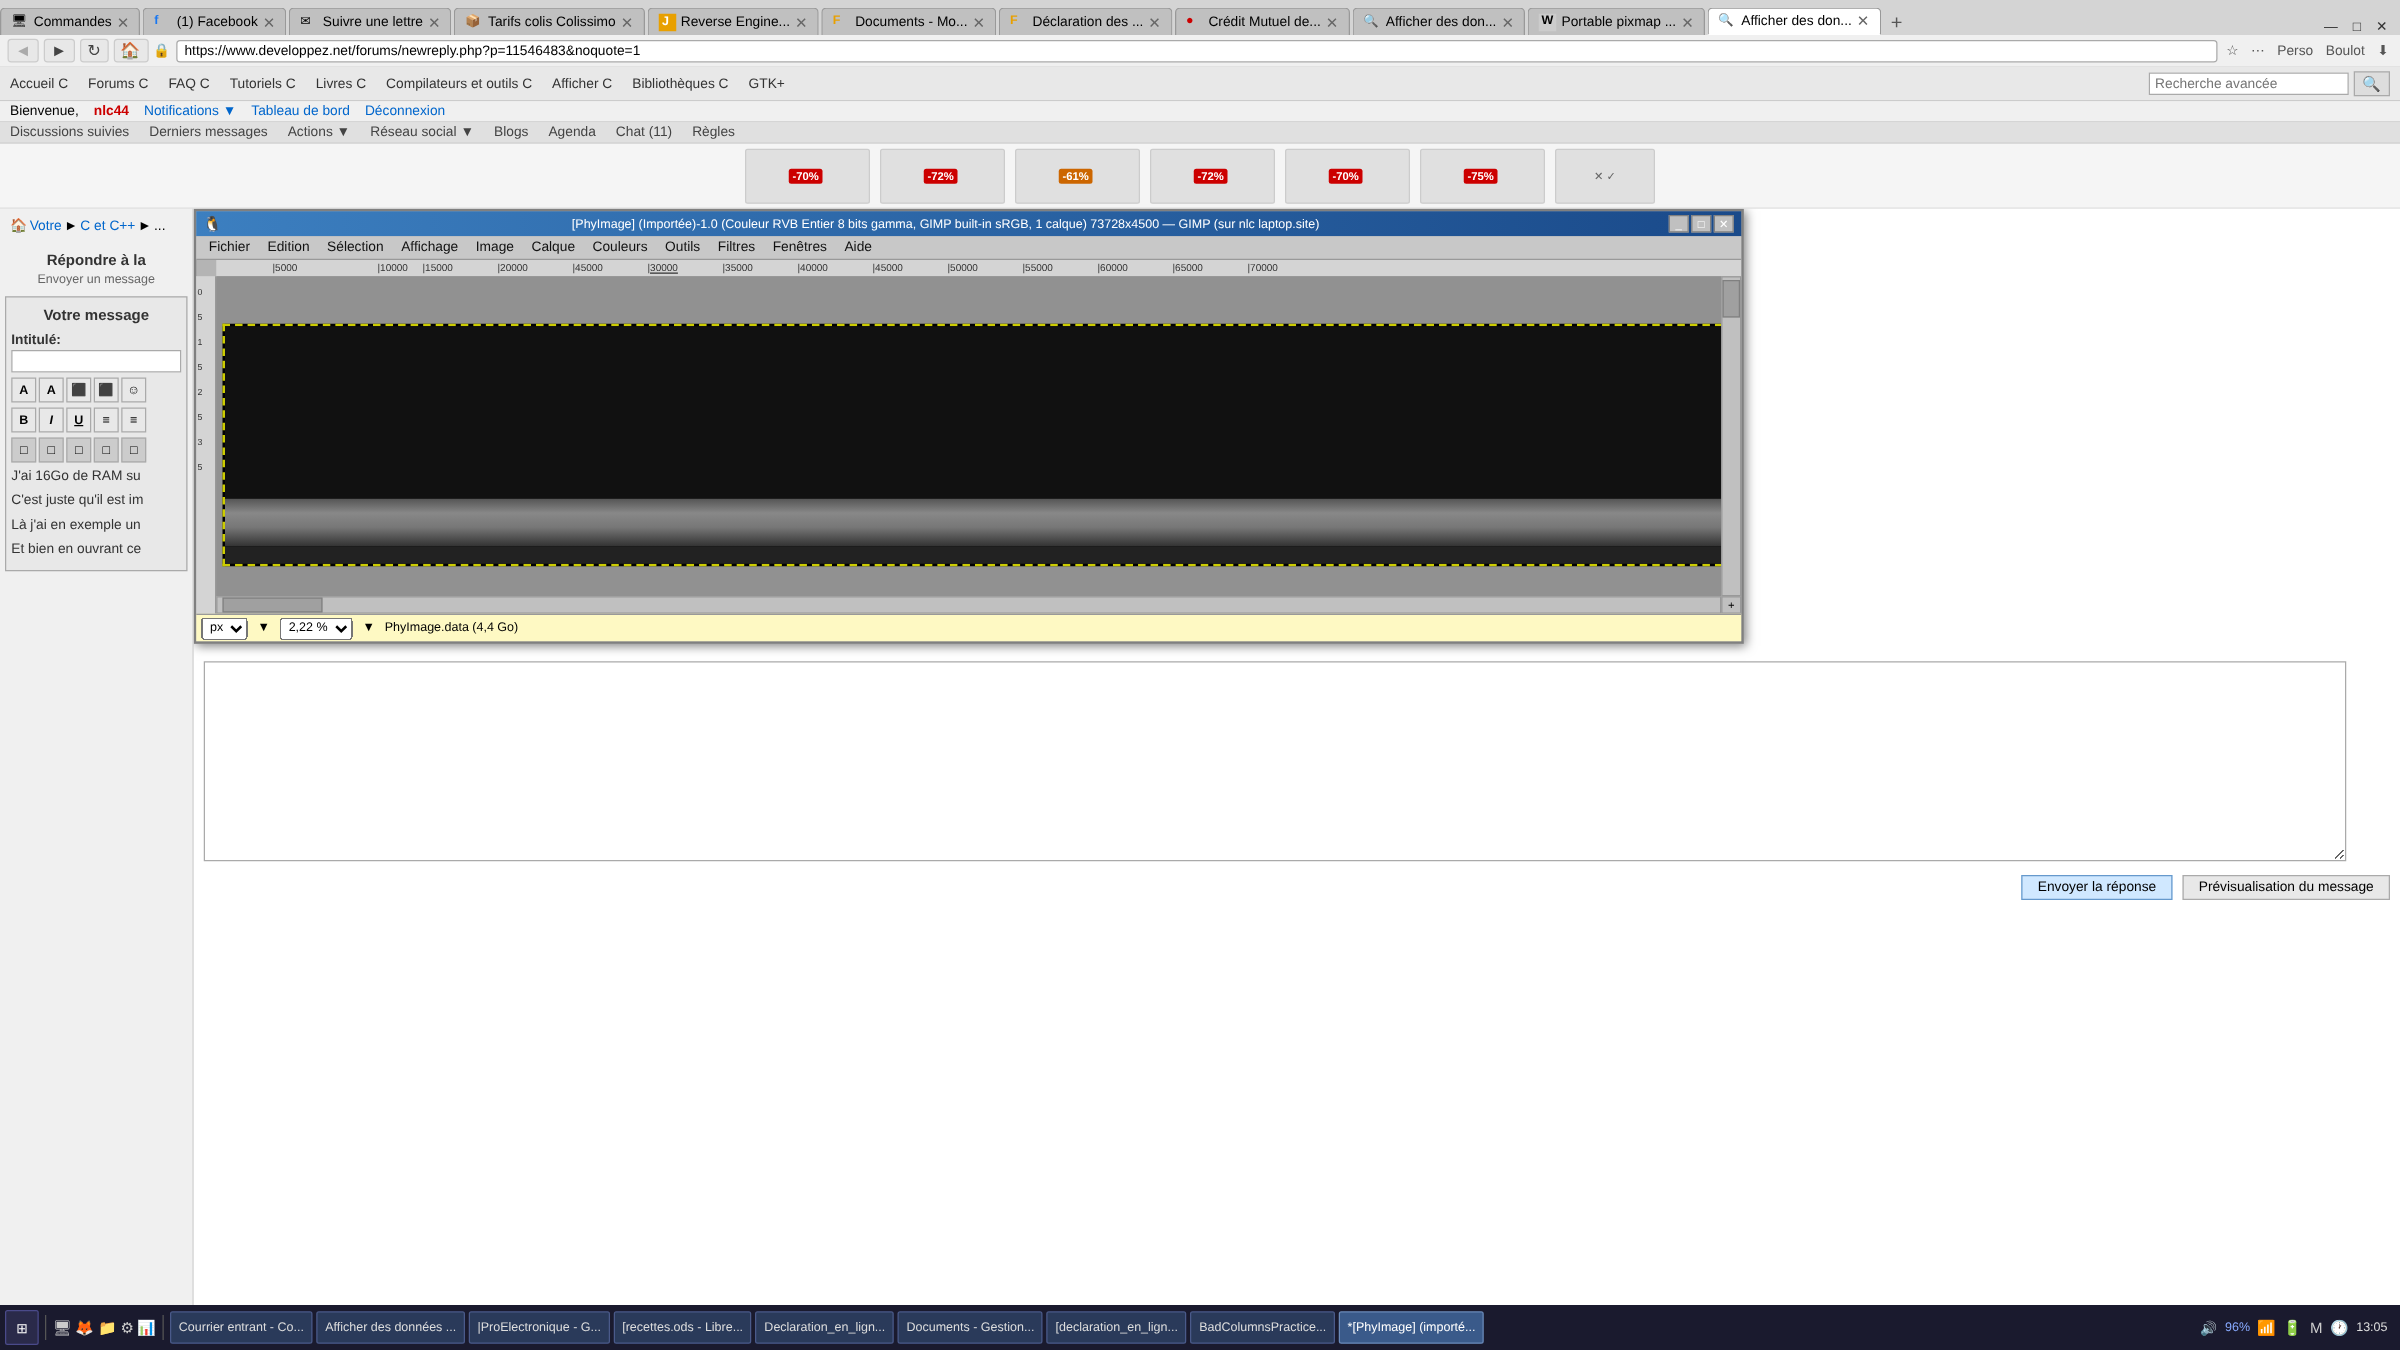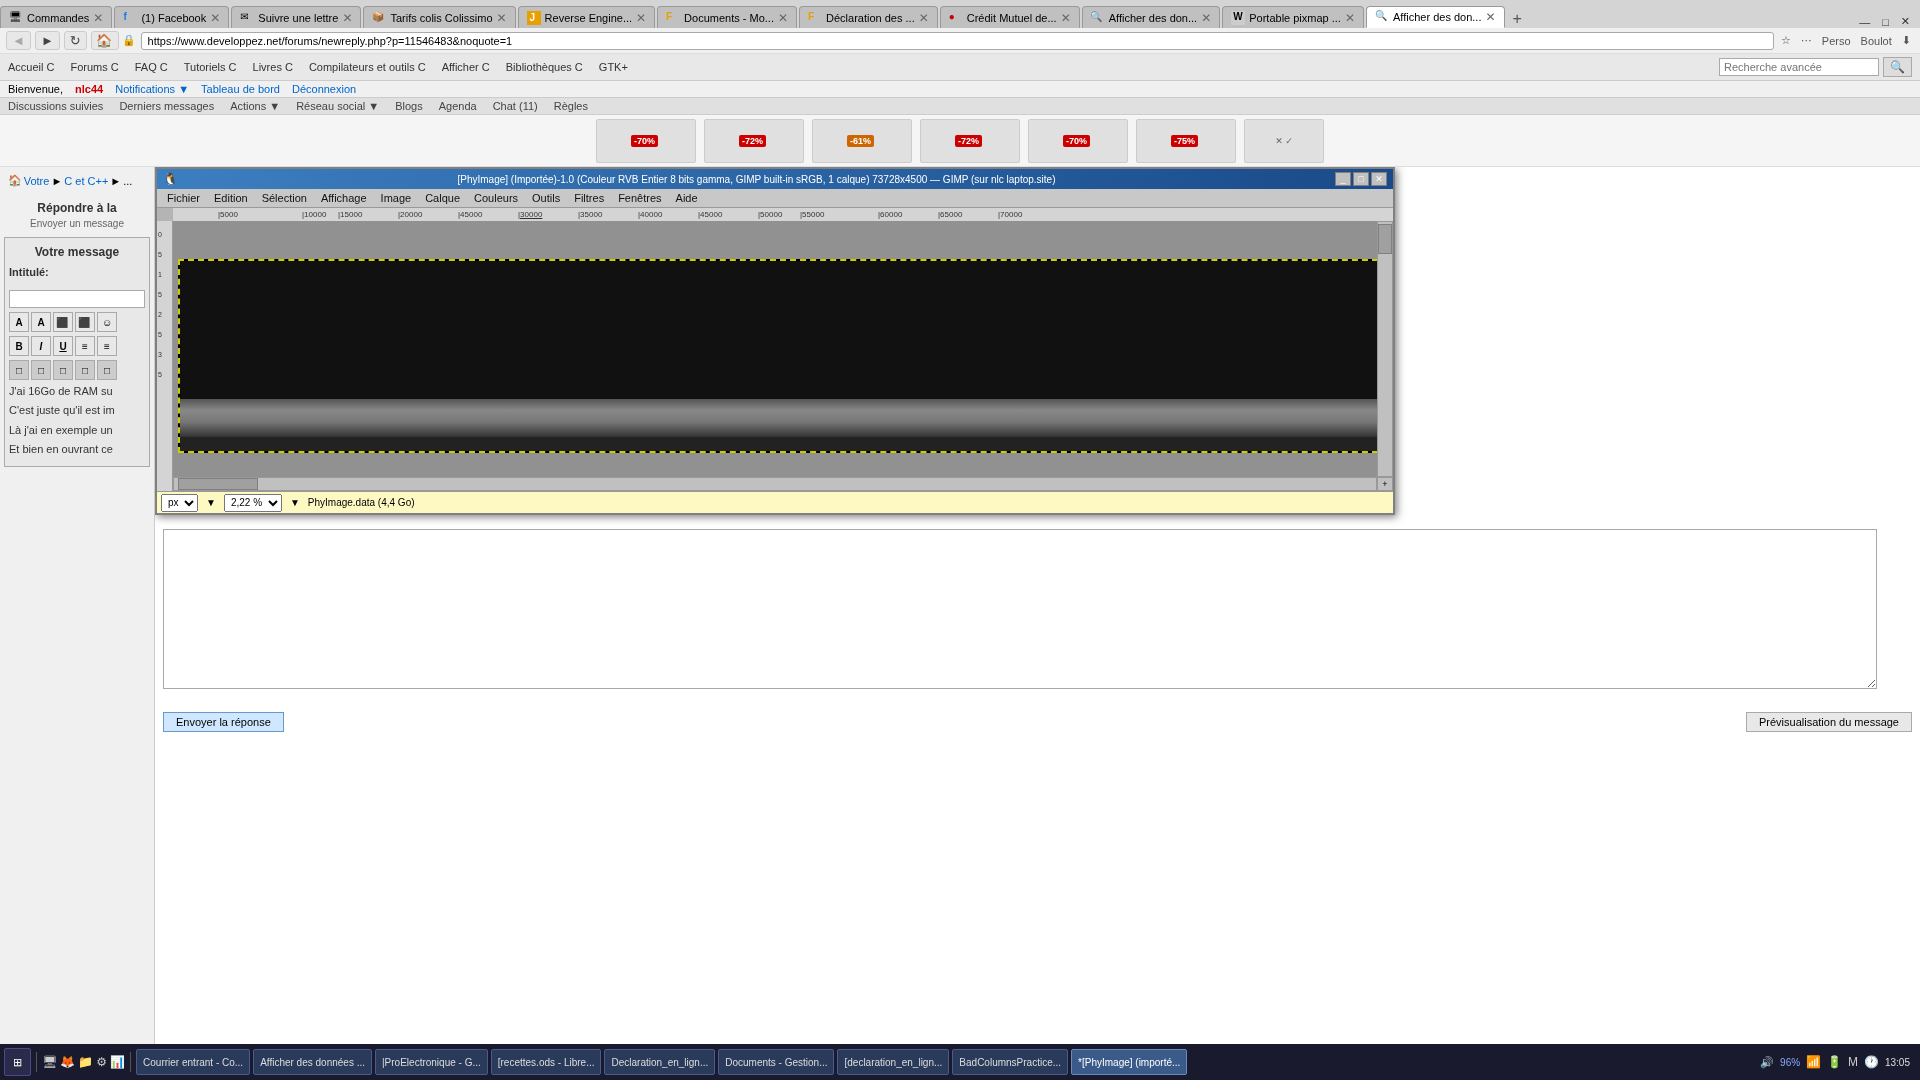--- a/index.html
+++ b/index.html
@@ -49,21 +49,21 @@
     
     .main-content { display: flex; height: calc(1080px - 200px); }
     
     
     .sidebar { width: 155px; background: #f0f0f0; border-right: 1px solid #ccc; padding: 4px; flex-shrink: 0; }
     .breadcrumb { display: flex; align-items: center; font-size: 11px; padding: 3px 4px; gap: 2px; }
     .breadcrumb a { color: #0066cc; text-decoration: none; }
     .sidebar-form { margin-top: 8px; }
     .form-title { font-size: 12px; font-weight: bold; color: #333; text-align: center; padding: 3px 0; }
     .form-subtitle { font-size: 10px; color: #666; text-align: center; padding-bottom: 4px; }
-    .form-label { font-size: 11px; font-weight: bold; color: #333; margin: 4px 0 12px 0; }
+    .form-label { font-size: 11px; font-weight: bold; color: #333; margin: 4px 0 2px 0; }
     .form-input { width: 100%; border: 1px solid #aaa; padding: 2px 4px; font-size: 11px; }
     .toolbar-row { display: flex; gap: 2px; margin: 4px 0; flex-wrap: wrap; }
     .toolbar-btn { width: 20px; height: 20px; background: #e8e8e8; border: 1px solid #aaa; cursor: pointer; display: flex; align-items: center; justify-content: center; font-size: 10px; font-weight: bold; }
     .format-btn { font-style: italic; }
     .fmt-b { font-weight: bold; }
     .fmt-u { text-decoration: underline; }
     .message-text { font-size: 11px; color: #333; margin: 4px 0; line-height: 1.4; }
 
     
     .gimp-window { position: absolute; left: 148px; top: 160px; width: 1290px; height: 350px; background: #b4b4b4; border: 2px solid #808080; box-shadow: 2px 2px 8px rgba(0,0,0,0.5); }
@@ -81,21 +81,21 @@
 
     .gimp-canvas-area { position: absolute; left: 16px; top: 52px; right: 0; bottom: 22px; background: #919191; overflow: hidden; }
 
     .gimp-statusbar { position: absolute; bottom: 0; left: 0; right: 0; height: 22px; background: #fef9c3; border-top: 1px solid #999; display: flex; align-items: center; padding: 0 4px; gap: 8px; font-size: 10px; }
     .gimp-unit-select { font-size: 10px; padding: 1px 2px; height: 18px; }
     .gimp-zoom-select { font-size: 10px; padding: 1px 2px; height: 18px; }
 
     .gimp-scrollbar-h { position: absolute; bottom: 22px; left: 16px; right: 16px; height: 14px; background: #c0c0c0; border: 1px solid #999; }
     .gimp-scrollbar-v { position: absolute; right: 0; top: 52px; bottom: 36px; width: 16px; background: #c0c0c0; border: 1px solid #999; }
     .message-editor { width: 100%; height: 180px; border: 1px solid #aaa; font-size: 11px; padding: 4px; resize: vertical; margin-top: 4px; }
-    .button-row { display: flex; justify-content: space-between; gap: 8px; margin-top: 21px; }
+    .button-row { display: flex; justify-content: flex-end; gap: 8px; margin-top: 8px; }
     .action-btn { background: #e8e8e8; border: 1px solid #aaa; padding: 3px 12px; cursor: pointer; font-size: 11px; }
     .action-btn.primary { background: #d0e8ff; border-color: #6699cc; }
 
     
     .options-section { background: #f5f5f5; border-top: 1px solid #ccc; padding: 8px 12px; }
     .options-title { font-size: 12px; font-weight: bold; color: #333; margin-bottom: 8px; border-bottom: 1px solid #ddd; padding-bottom: 3px; }
 
     
     .taskbar { position: fixed; bottom: 0; left: 0; right: 0; height: 36px; background: #1a1a2e; display: flex; align-items: center; padding: 0 4px; gap: 3px; z-index: 1000; }
     .taskbar-start { background: #2a2a4a; border: 1px solid #4a4a8a; color: white; padding: 2px 8px; font-size: 11px; cursor: pointer; border-radius: 2px; height: 28px; display: flex; align-items: center; }
@@ -344,21 +344,21 @@
           <span class="ruler-mark" style="left:45px;">|5000</span>
           <span class="ruler-mark" style="left:105px;padding-left:24px;">|10000</span>
           <span class="ruler-mark" style="left:165px;">|15000</span>
           <span class="ruler-mark" style="left:225px;">|20000</span>
           <span class="ruler-mark" style="left:285px;">|45000</span>
           <span class="ruler-mark" style="left:345px;text-decoration:underline;">|30000</span>
           <span class="ruler-mark" style="left:405px;">|35000</span>
           <span class="ruler-mark" style="left:465px;">|40000</span>
           <span class="ruler-mark" style="left:525px;">|45000</span>
           <span class="ruler-mark" style="left:585px;">|50000</span>
-          <span class="ruler-mark" style="left:627px;">|55000</span>
+          <span class="ruler-mark" style="left:645px;">|55000</span>
           <span class="ruler-mark" style="left:705px;">|60000</span>
           <span class="ruler-mark" style="left:765px;">|65000</span>
           <span class="ruler-mark" style="left:825px;">|70000</span>
         </div>
 
         <div class="gimp-ruler-v">
           <span style="position:absolute;top:10px;left:1px;font-size:7px;color:#333;">0</span>
           <span style="position:absolute;top:30px;left:1px;font-size:7px;color:#333;">5</span>
           <span style="position:absolute;top:50px;left:1px;font-size:7px;color:#333;">1</span>
           <span style="position:absolute;top:70px;left:1px;font-size:7px;color:#333;">5</span>

